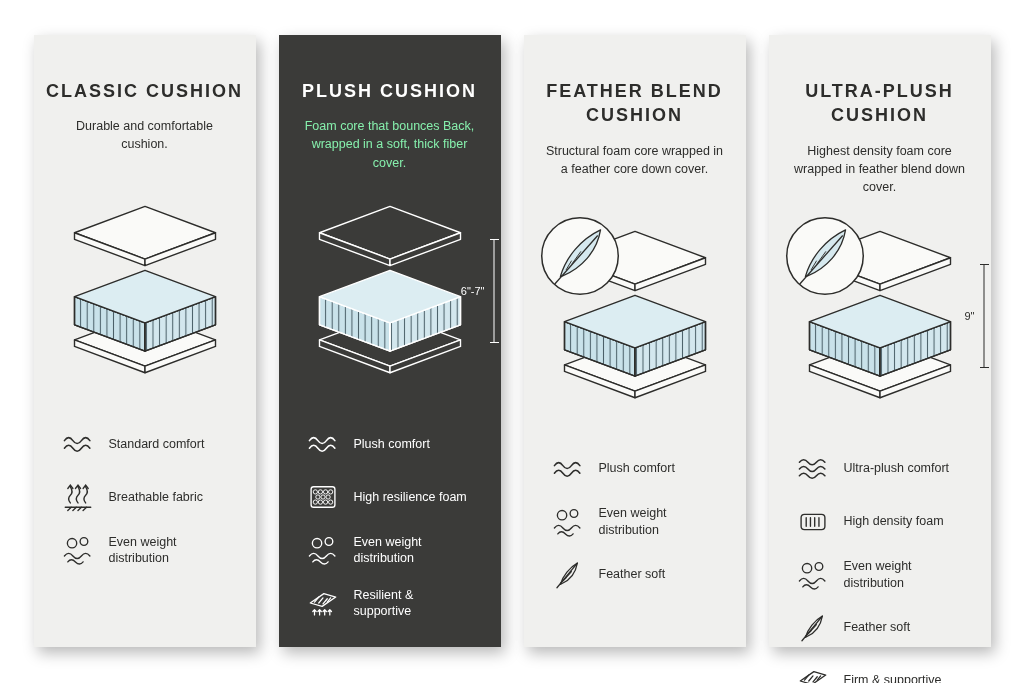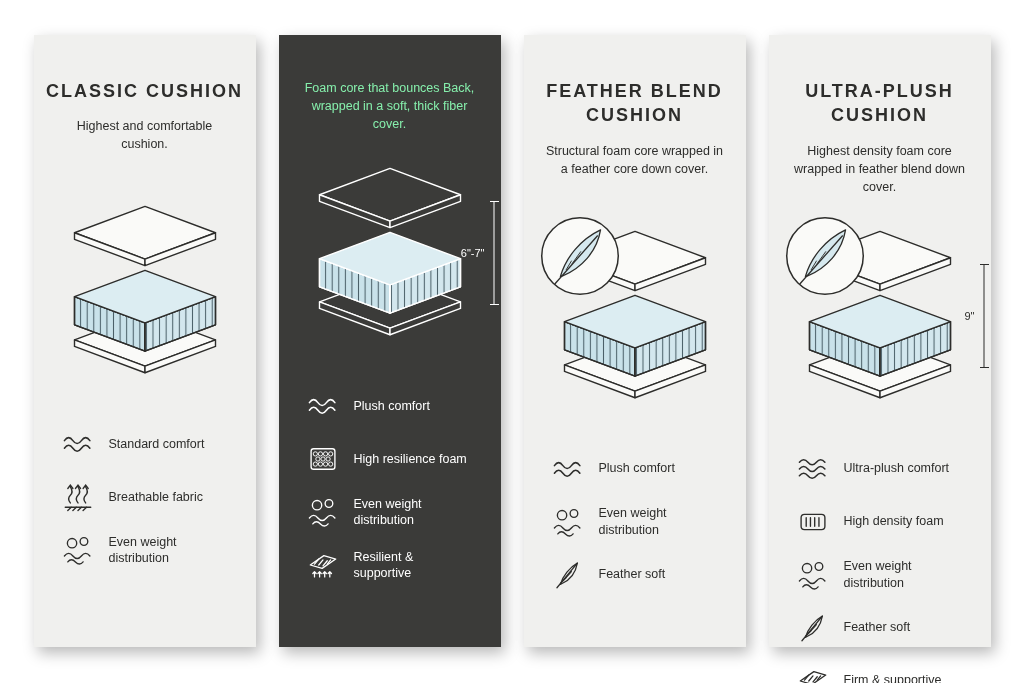--- a/index.html
+++ b/index.html
@@ -176,21 +176,21 @@
   <symbol id="i-hdfoam" viewBox="0 0 40 40">
     <g fill="none" stroke="currentColor" stroke-width="1.6" stroke-linecap="round">
       <rect x="6" y="11" width="28" height="18" rx="4"></rect>
       <path d="M12,15 V25 M17,15 V25 M22,15 V25 M27,15 V25"></path>
     </g>
   </symbol>
 </svg>
 
 <section class="card card--light">
   <h2 class="card-title">CLASSIC CUSHION</h2>
-  <p class="card-desc">Highest and comfortable cushion.</p>
+  <p class="card-desc">Durable and comfortable cushion.</p>
   <div class="diagram">
     <svg class="stack" viewBox="0 0 200 196">
         <use href="#stack"></use>
       </svg>
   </div>
   <div class="features">
     <div class="feature">
       <span class="f-icon">
           <svg viewBox="0 0 40 40">
             <use href="#i-waves2"></use>
@@ -211,20 +211,21 @@
           <svg viewBox="0 0 40 40">
             <use href="#i-weight"></use>
           </svg>
         </span>
       <span class="f-label">Even weight distribution</span>
     </div>
   </div>
 </section>
 
 <section class="card card--dark">
+  <h2 class="card-title">PLUSH CUSHION</h2>
   <p class="card-desc">Foam core that bounces Back, wrapped in a soft, thick fiber cover.</p>
   <div class="diagram">
     <svg class="stack" viewBox="0 0 200 196">
         <use href="#stack"></use>
       </svg>
     <div class="measure">
       <span>6"-7"</span>
       <span class="m-line"></span>
     </div>
   </div>

